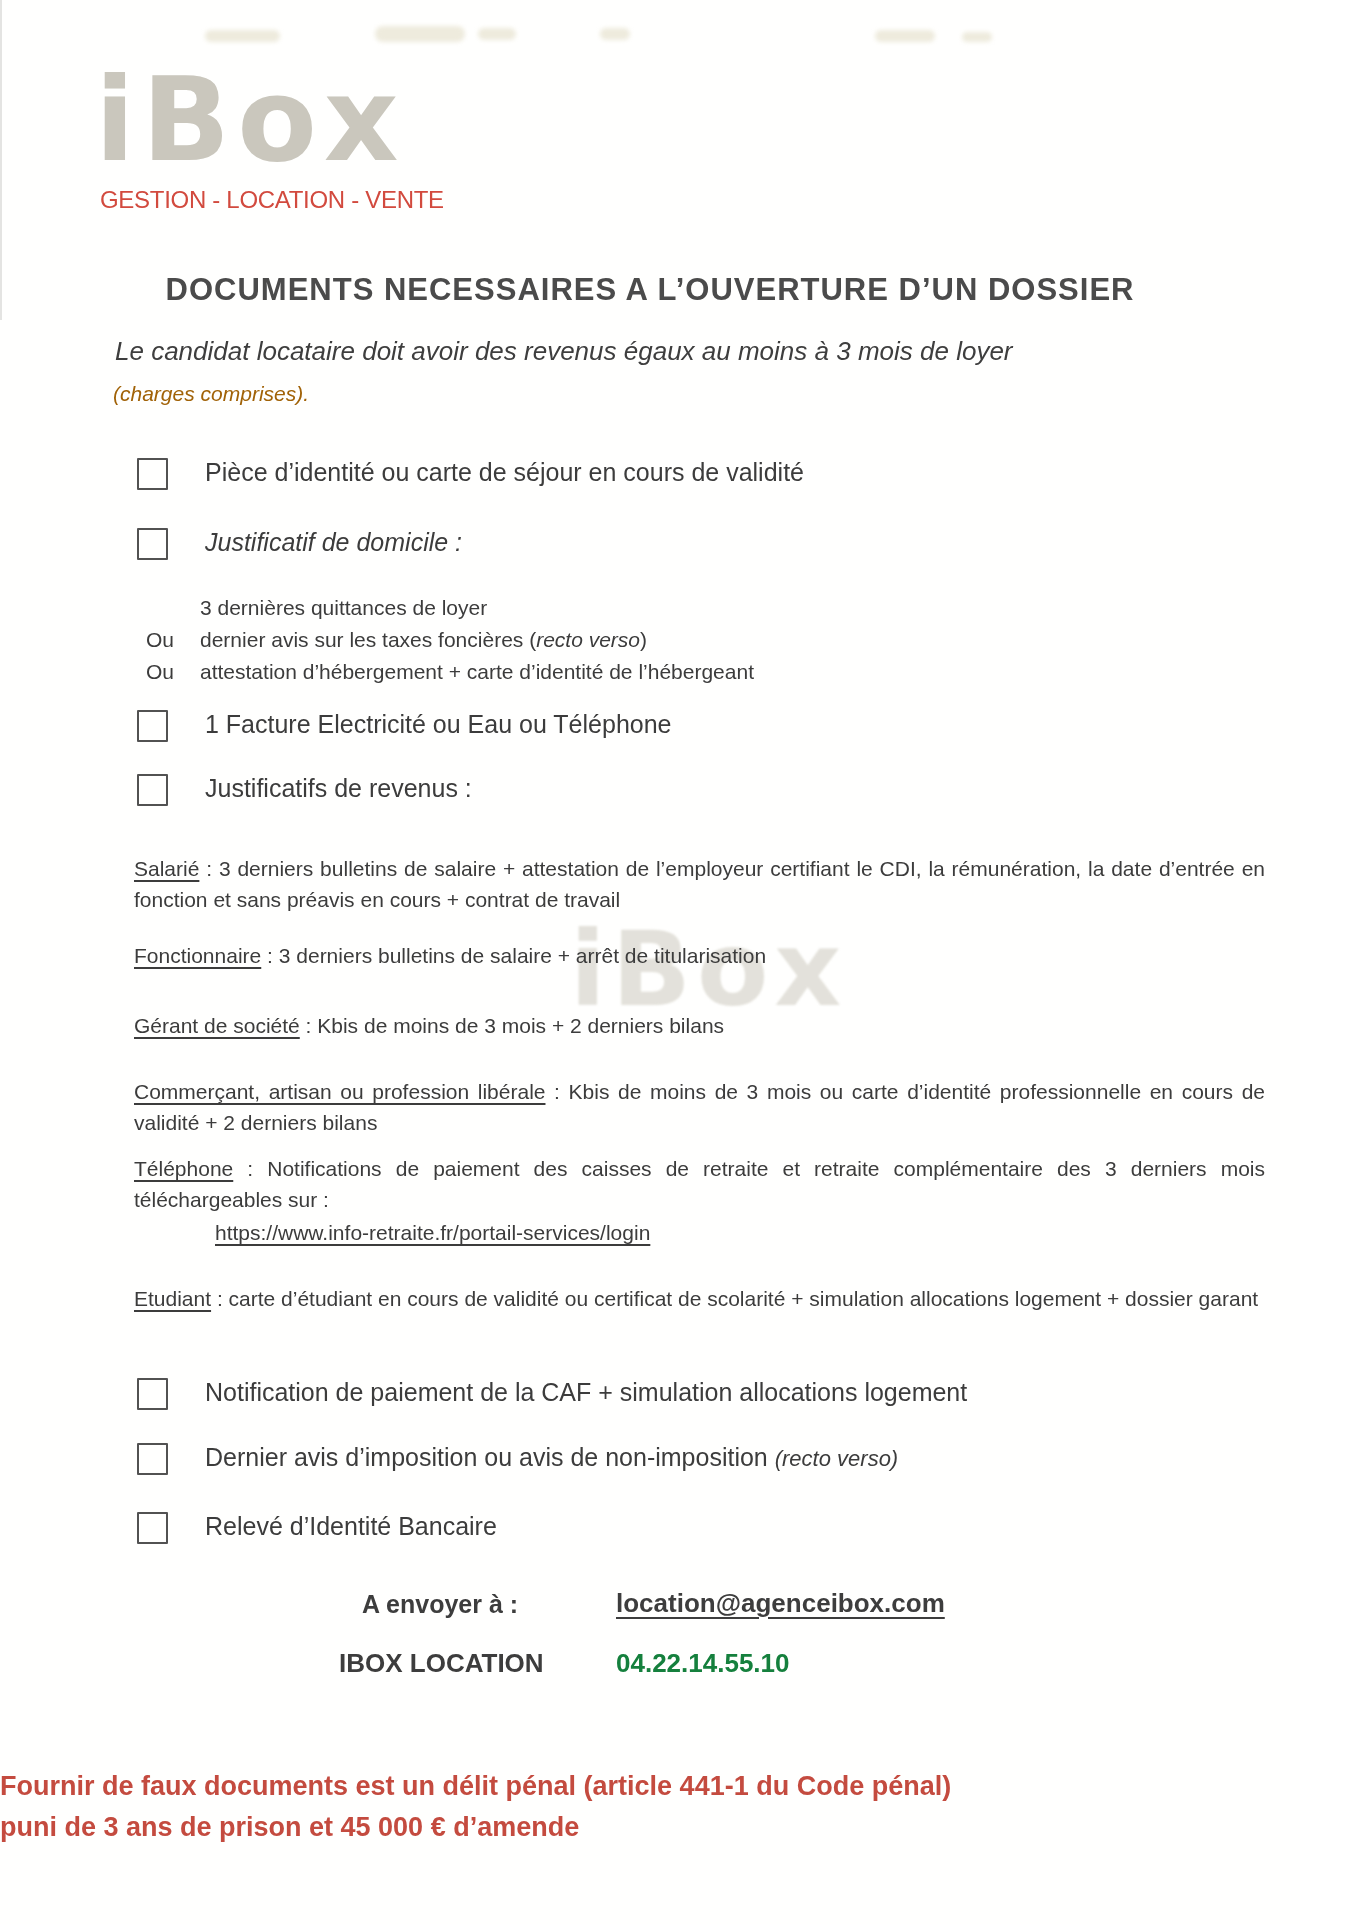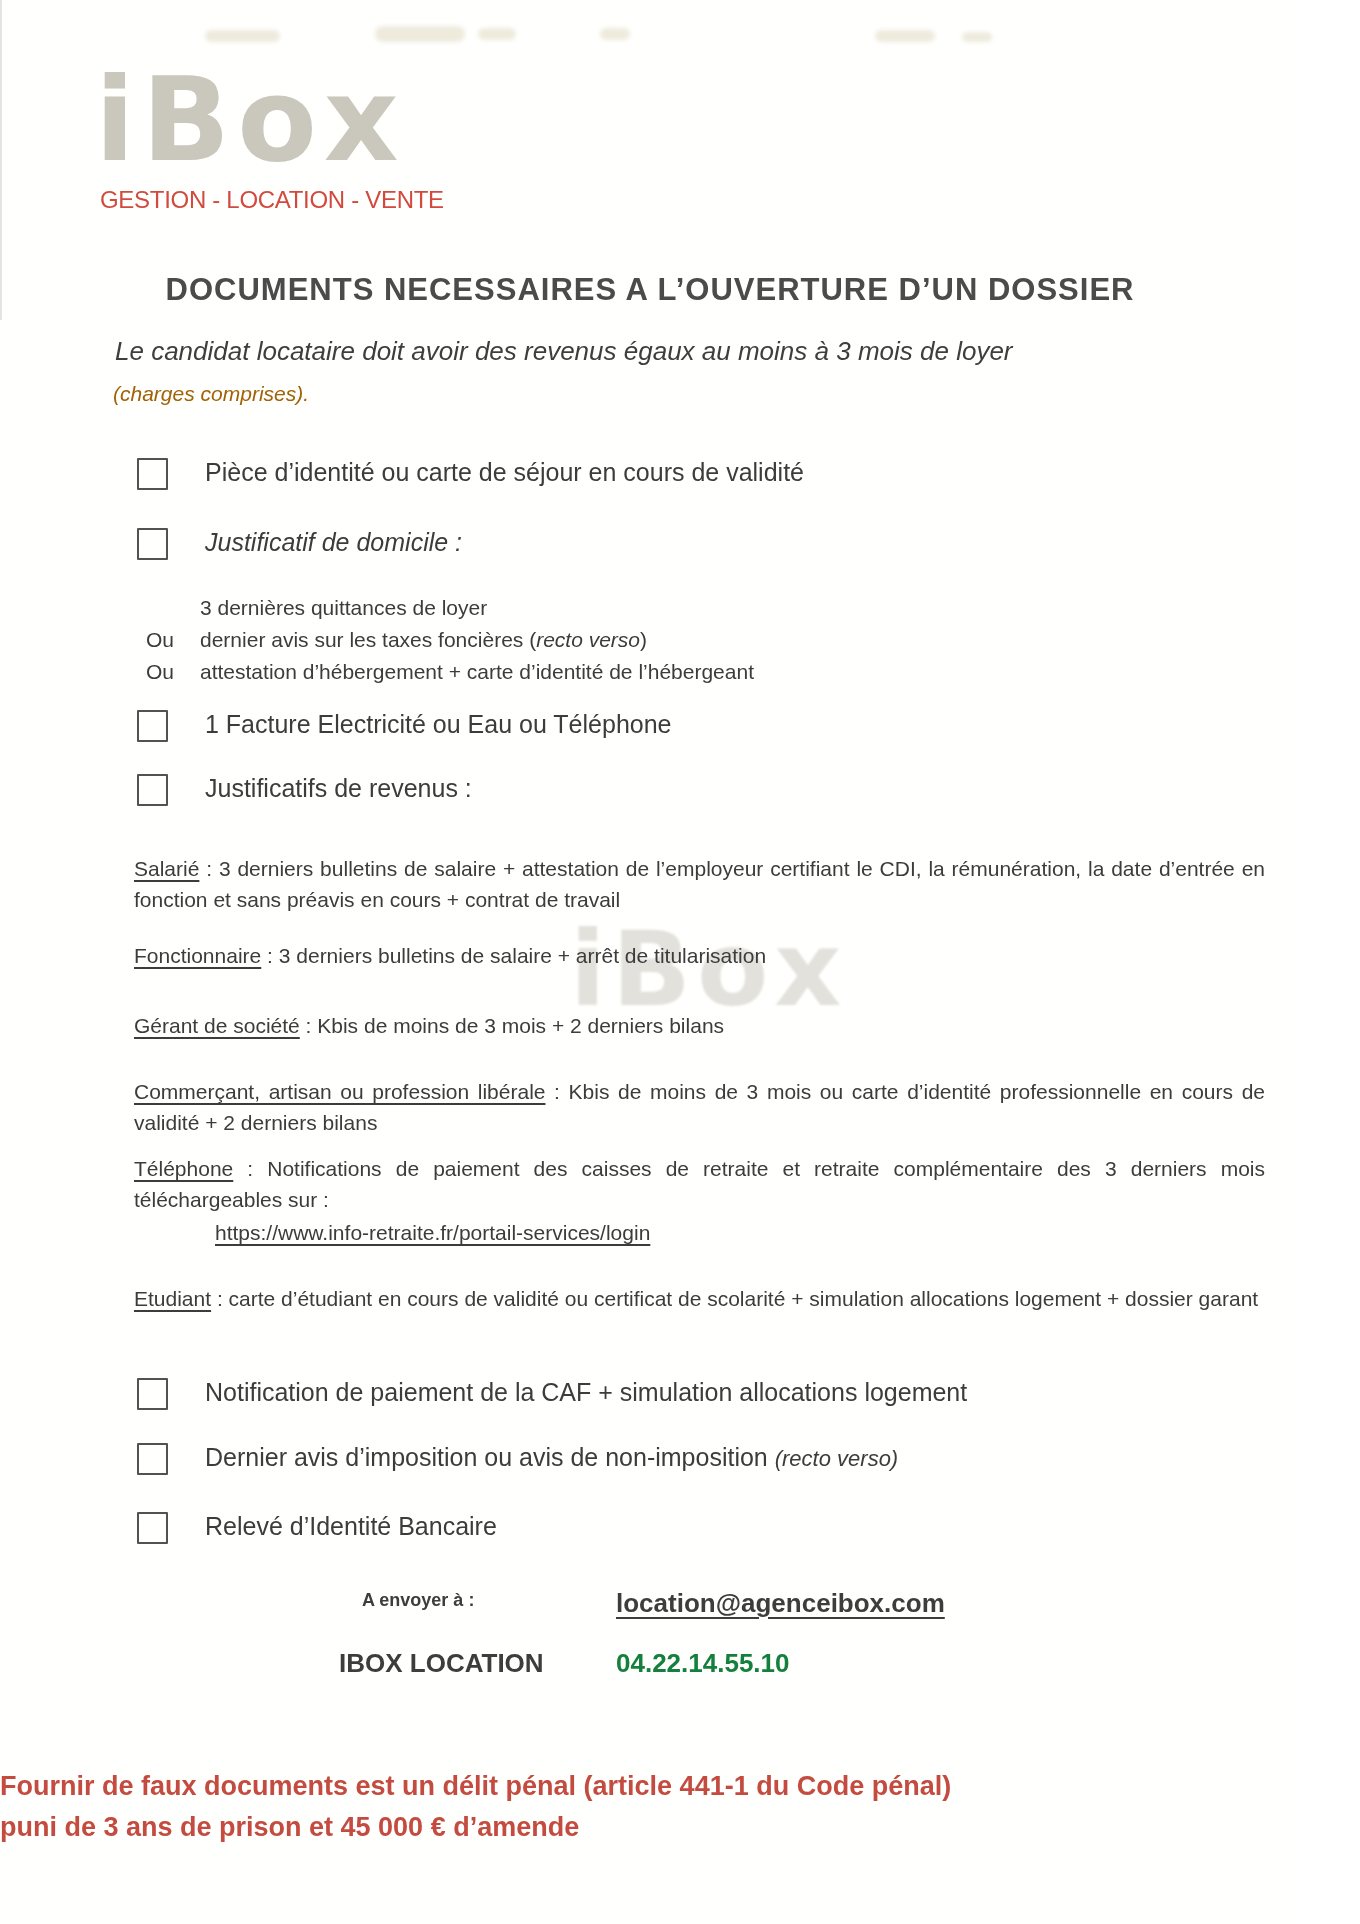--- a/index.html
+++ b/index.html
@@ -51,21 +51,21 @@
     position:absolute;left:215px;top:1221px;font-size:21px;color:#3c3c3c;z-index:2;
     text-decoration:underline;text-underline-offset:4px;text-decoration-thickness:1.5px;
   }
   
   .watermark{
     position:absolute;left:570px;top:908px;z-index:1;
     font-family:"DejaVu Sans",sans-serif;font-weight:bold;font-size:104px;letter-spacing:6px;
     color:rgba(204,201,190,0.55);filter:blur(1px);
   }
   
-  .send-label{position:absolute;left:362px;top:1590px;font-size:18px;font-weight:bold;color:#3d3d3d;white-space:nowrap;}
+  .send-label{position:absolute;left:362px;top:1590px;font-size:25px;font-weight:bold;color:#3d3d3d;white-space:nowrap;}
   .send-email{
     position:absolute;left:616px;top:1588px;font-size:26px;font-weight:bold;color:#3d3d3d;white-space:nowrap;
     text-decoration:underline;text-underline-offset:5px;text-decoration-thickness:2px;
   }
   .send-agency{position:absolute;left:339px;top:1648px;font-size:26px;font-weight:bold;color:#3d3d3d;white-space:nowrap;}
   .send-phone{position:absolute;left:616px;top:1648px;font-size:26px;font-weight:bold;color:#15803d;white-space:nowrap;}
   
   .warning{
     position:absolute;left:0;right:0;top:1766px;
     font-size:27px;font-weight:bold;line-height:41px;color:#c44b3f;

